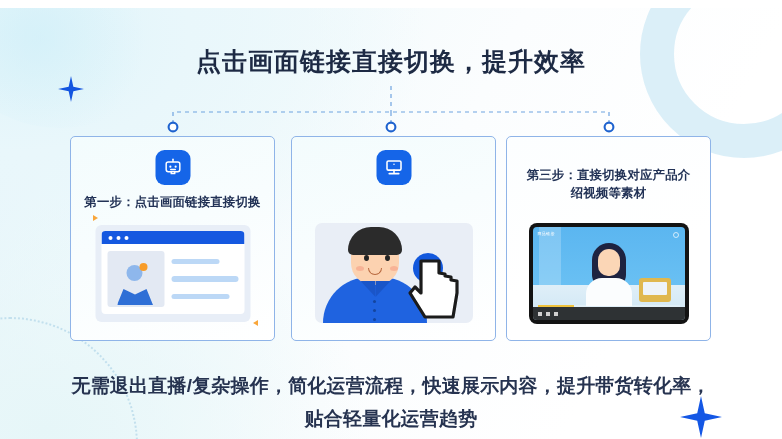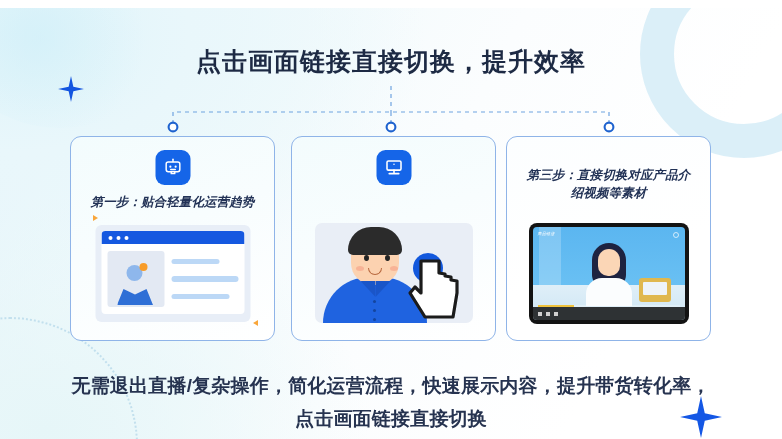--- a/index.html
+++ b/index.html
@@ -66,23 +66,22 @@
 
   
   .connector { position:absolute; left:0; top:78px; width:782px; height:48px; }
 
   
   .cards { position:absolute; left:0; top:128px; width:782px; height:208px; }
   .card {
     position:absolute; top:0;
     width:205px; height:205px;
     border:1.3px solid #8fb4e8;
-    border-radius:11px;
+    border-radius:5px;
     background:linear-gradient(160deg,#f3fcfd 0%, #f8fdfe 45%, #ffffff 100%);
-    font-style:italic;
   }
   .card.c1 { left:70px; }
   .card.c2 { left:291px; }
   .card.c3 { left:506px; background:linear-gradient(160deg,#fcfeff 0%, #ffffff 60%); }
 
   .card-icon {
     position:absolute; left:50%; transform:translateX(-50%);
     top:13px;
     width:35px; height:35px;
     border-radius:9px;
@@ -224,21 +223,21 @@
         <svg width="21" height="21" viewBox="0 0 24 24" fill="none" stroke="#ffffff" stroke-width="1.7" stroke-linecap="round" stroke-linejoin="round">
           <path d="M12 3.2 v2"></path>
             <circle cx="12" cy="2.6" r="0.9" fill="#fff" stroke="none"></circle>
           <rect x="4.2" y="5.6" width="15.6" height="11.2" rx="2.4"></rect>
           <circle cx="9" cy="11" r="1.25" fill="#fff" stroke="none"></circle>
           <circle cx="15" cy="11" r="1.25" fill="#fff" stroke="none"></circle>
           <path d="M9.4 14.4 h5.2"></path>
           <path d="M10 16.8 v2.2 h4 v-2.2"></path>
         </svg>
       </div>
-      <div class="card-label">第一步：贴合轻量化运营趋势</div>
+      <div class="card-label">第一步：点击画面链接直接切换</div>
 
       <div class="art browser">
         <div class="browser-inner">
           <div class="browser-bar">
             <span></span>
             <span></span>
             <span></span>
           </div>
           <div class="browser-body">
             <div class="thumb">
@@ -312,16 +311,16 @@
             <s></s>
           </div>
         </div>
       </div>
     </div>
 
   </div>
 
   <div class="footer">
     <div>无需退出直播/复杂操作，简化运营流程，快速展示内容，提升带货转化率，</div>
-    <div>点击画面链接直接切换</div>
+    <div>贴合轻量化运营趋势</div>
   </div>
 
 </div>
 
 </body></html>

